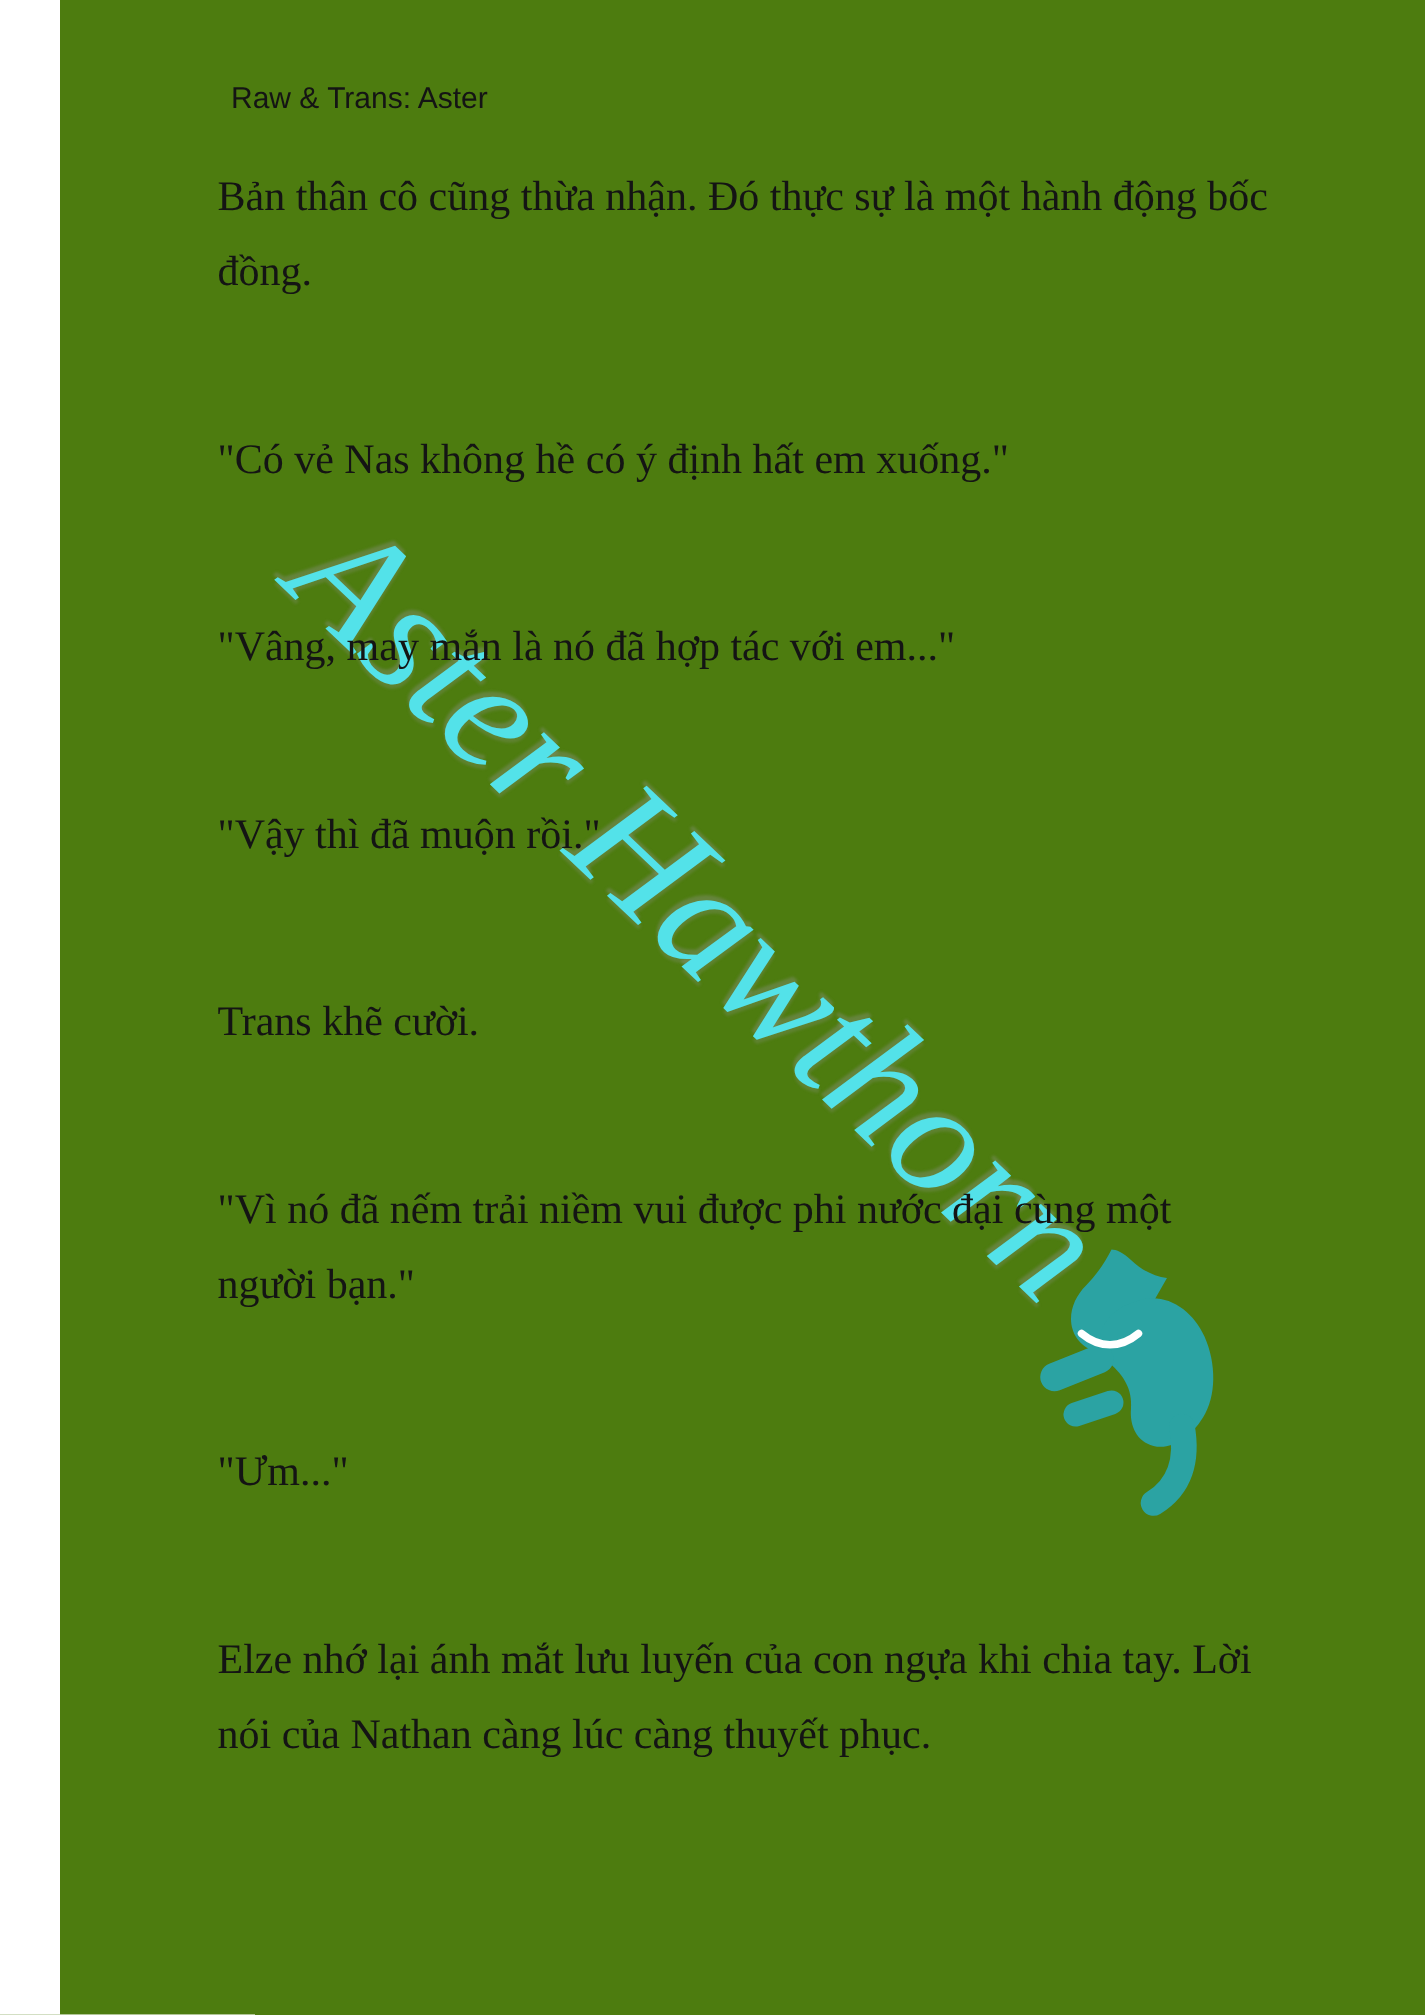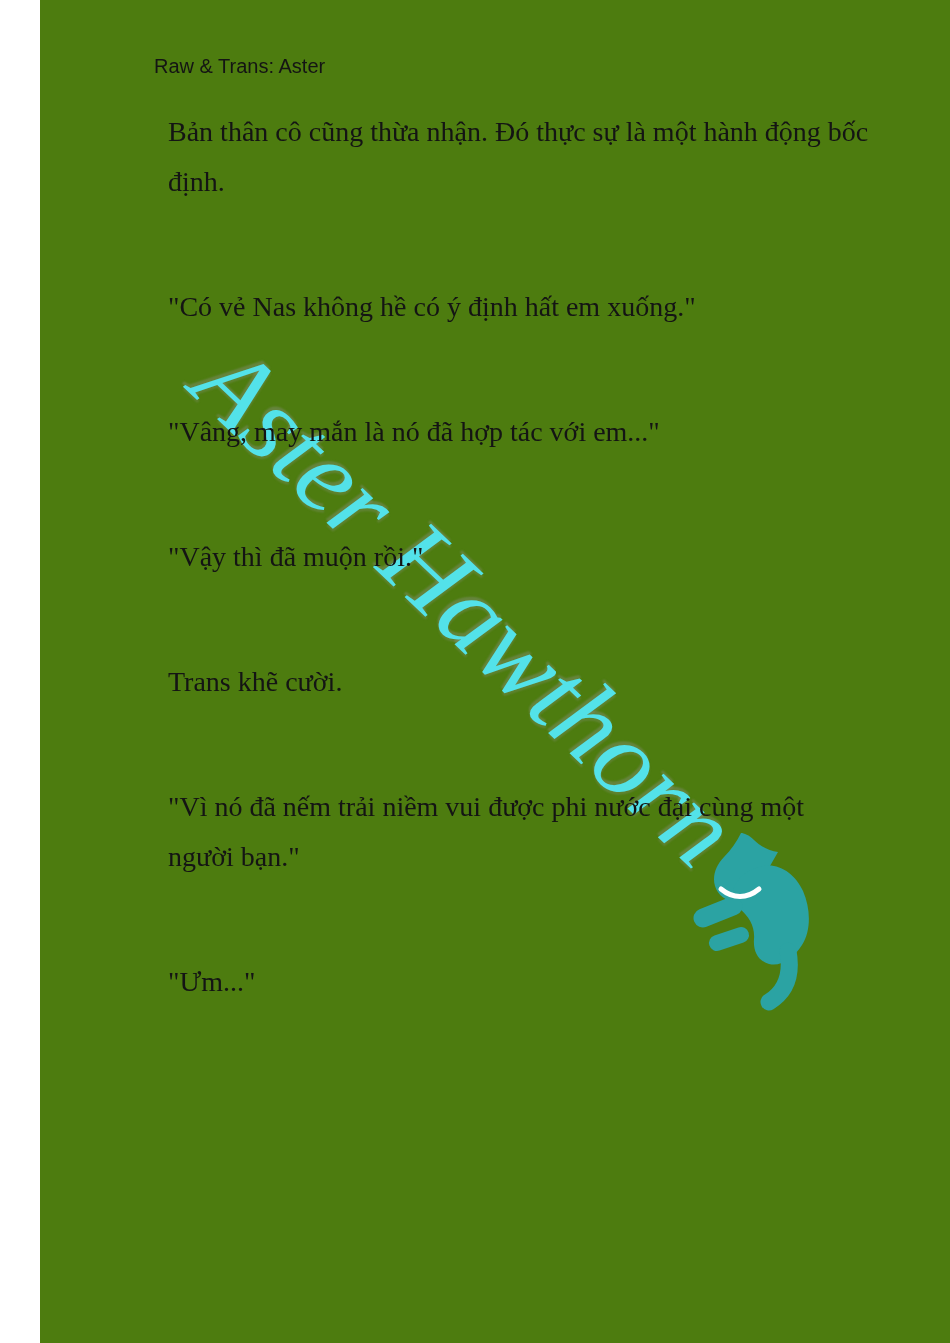--- a/index.html
+++ b/index.html
@@ -30,21 +30,21 @@
     line-height:1;
     white-space:nowrap;
     color:var(--color-watermark,#53E2E9);
     transform:rotate(43.5deg);
     transform-origin:0 97px;
     z-index:1;
     text-shadow:-3px -2px 2px rgba(150,150,150,0.35), 2px 2px 2px rgba(150,150,150,0.25);
   }
   .content{
     position:absolute;
-    left:128px;top:107px;
+    left:105px;top:107px;
     z-index:2;
     font-size:28px;
     color:var(--color-text,#141414);
   }
   .para{margin:0 0 75px 0;padding:0;}
   .line{
     display:block;
     height:50px;
     line-height:50px;
     white-space:nowrap;
@@ -63,40 +63,44 @@
 
 <div class="page">
 
   <div class="header">Raw &amp; Trans: Aster</div>
 
   <div class="watermark">Aster Hawthorn</div>
 
   <div class="content">
     <div class="para">
       <span class="line">Bản thân cô cũng thừa nhận. Đó thực sự là một hành động bốc</span>
-      <span class="line">định.</span>
+      <span class="line">đồng.</span>
     </div>
     <div class="para">
       <span class="line">"Có vẻ Nas không hề có ý định hất em xuống."</span>
     </div>
     <div class="para">
       <span class="line">"Vâng, may mắn là nó đã hợp tác với em..."</span>
     </div>
     <div class="para">
       <span class="line">"Vậy thì đã muộn rồi."</span>
     </div>
     <div class="para">
       <span class="line">Trans khẽ cười.</span>
     </div>
     <div class="para">
       <span class="line">"Vì nó đã nếm trải niềm vui được phi nước đại cùng một</span>
       <span class="line">người bạn."</span>
     </div>
     <div class="para">
       <span class="line">"Ưm..."</span>
+    </div>
+    <div class="para">
+      <span class="line">Elze nhớ lại ánh mắt lưu luyến của con ngựa khi chia tay. Lời</span>
+      <span class="line">nói của Nathan càng lúc càng thuyết phục.</span>
     </div>
   </div>
 
   <svg class="cat" width="122" height="184" viewBox="0 0 122 184" aria-hidden="true">
 
     <path class="ink" d="M48,2
       C44,10 38,19 31,26
       C23,34 19,45 22,55
       C25,66 37,73 49,70
       C59,67 66,59 69,49

